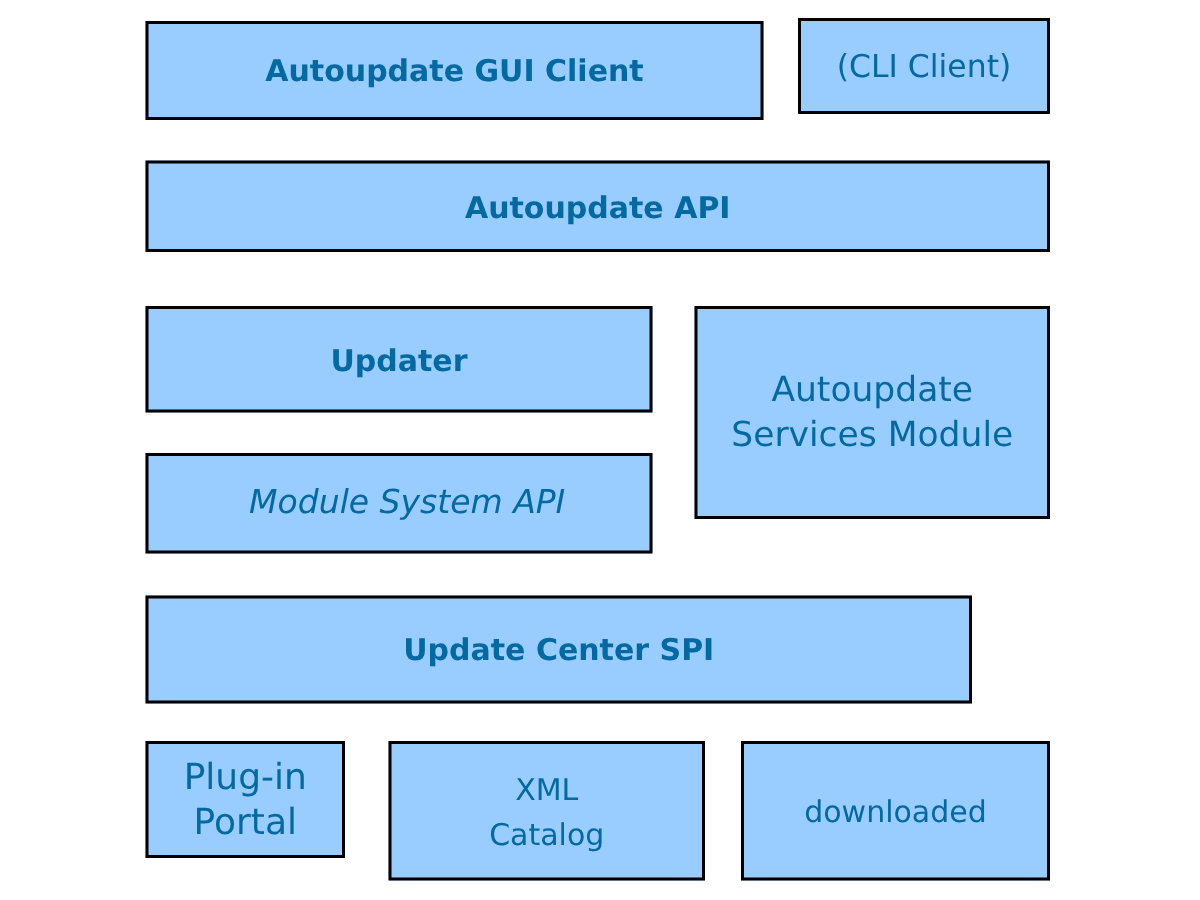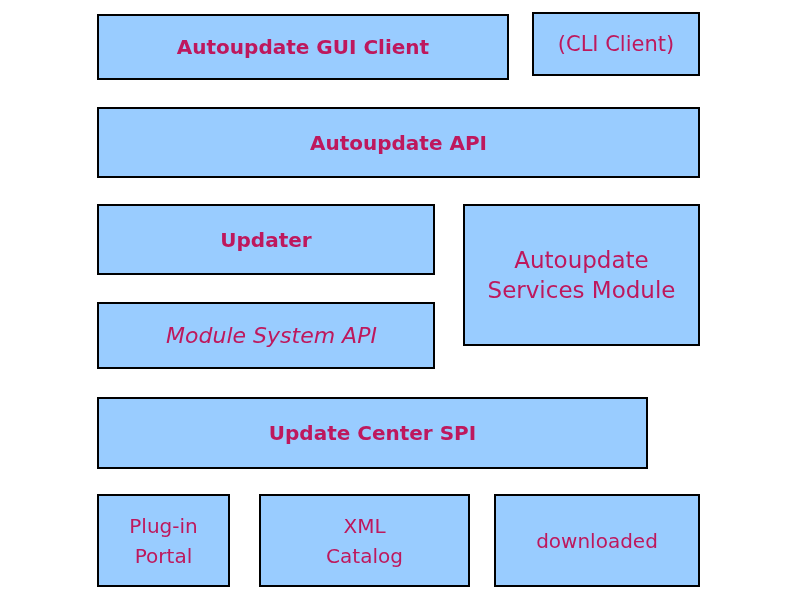--- a/index.html
+++ b/index.html
@@ -6,21 +6,21 @@
     margin: 0;
     padding: 0;
     background: #ffffff;
   }
   .canvas {
     position: relative;
     width: 800px;
     height: 600px;
     background: #ffffff;
     font-family: "DejaVu Sans", "Liberation Sans", sans-serif;
-    color: #be185d;
+    color: #0369a1;
     overflow: hidden;
   }
   .box {
     position: absolute;
     background: #99CCFF;
     border: 2px solid #000000;
     box-sizing: border-box;
     display: flex;
     flex-direction: column;
     align-items: center;
@@ -30,30 +30,30 @@
   .label { display: block; }
   .line { display: block; }
 
   .bold   { font-weight: bold; }
   .italic { font-style: italic; }
 
   
   .b-gui      { left: 97px;  top: 14px;  width: 412px; height: 66px; font-size: 20px; }
   .b-cli      { left: 532px; top: 12px;  width: 168px; height: 64px; font-size: 21px; }
   
-  .b-api      { left: 97px;  top: 107px; width: 603px; height: 71px; font-size: 20px; }
+  .b-api      { left: 97px;  top: 107px; width: 603px; height: 61px; font-size: 20px; }
   
   .b-updater  { left: 97px;  top: 204px; width: 338px; height: 71px; font-size: 20px; }
   .b-services { left: 463px; top: 204px; width: 237px; height: 142px; font-size: 23px; line-height: 30px; }
   
   .b-modsys   { left: 97px;  top: 302px; width: 338px; height: 67px; font-size: 22px; padding-left: 11px; }
   
   .b-spi      { left: 97px;  top: 397px; width: 551px; height: 72px; font-size: 20px; }
   
-  .b-portal   { left: 97px;  top: 494px; width: 133px; height: 93px; font-size: 20px; line-height: 30px; }
+  .b-portal   { left: 97px;  top: 494px; width: 133px; height: 78px; font-size: 24px; line-height: 30px; }
   .b-xml      { left: 259px; top: 494px; width: 211px; height: 93px; font-size: 20px; line-height: 30px; }
   .b-local    { left: 494px; top: 494px; width: 206px; height: 93px; font-size: 20px; line-height: 30px; }
 </style>
 </head>
 <body>
 
 <div class="canvas">
 
   <div class="box b-gui">
     <span class="label bold">Autoupdate GUI Client</span>

